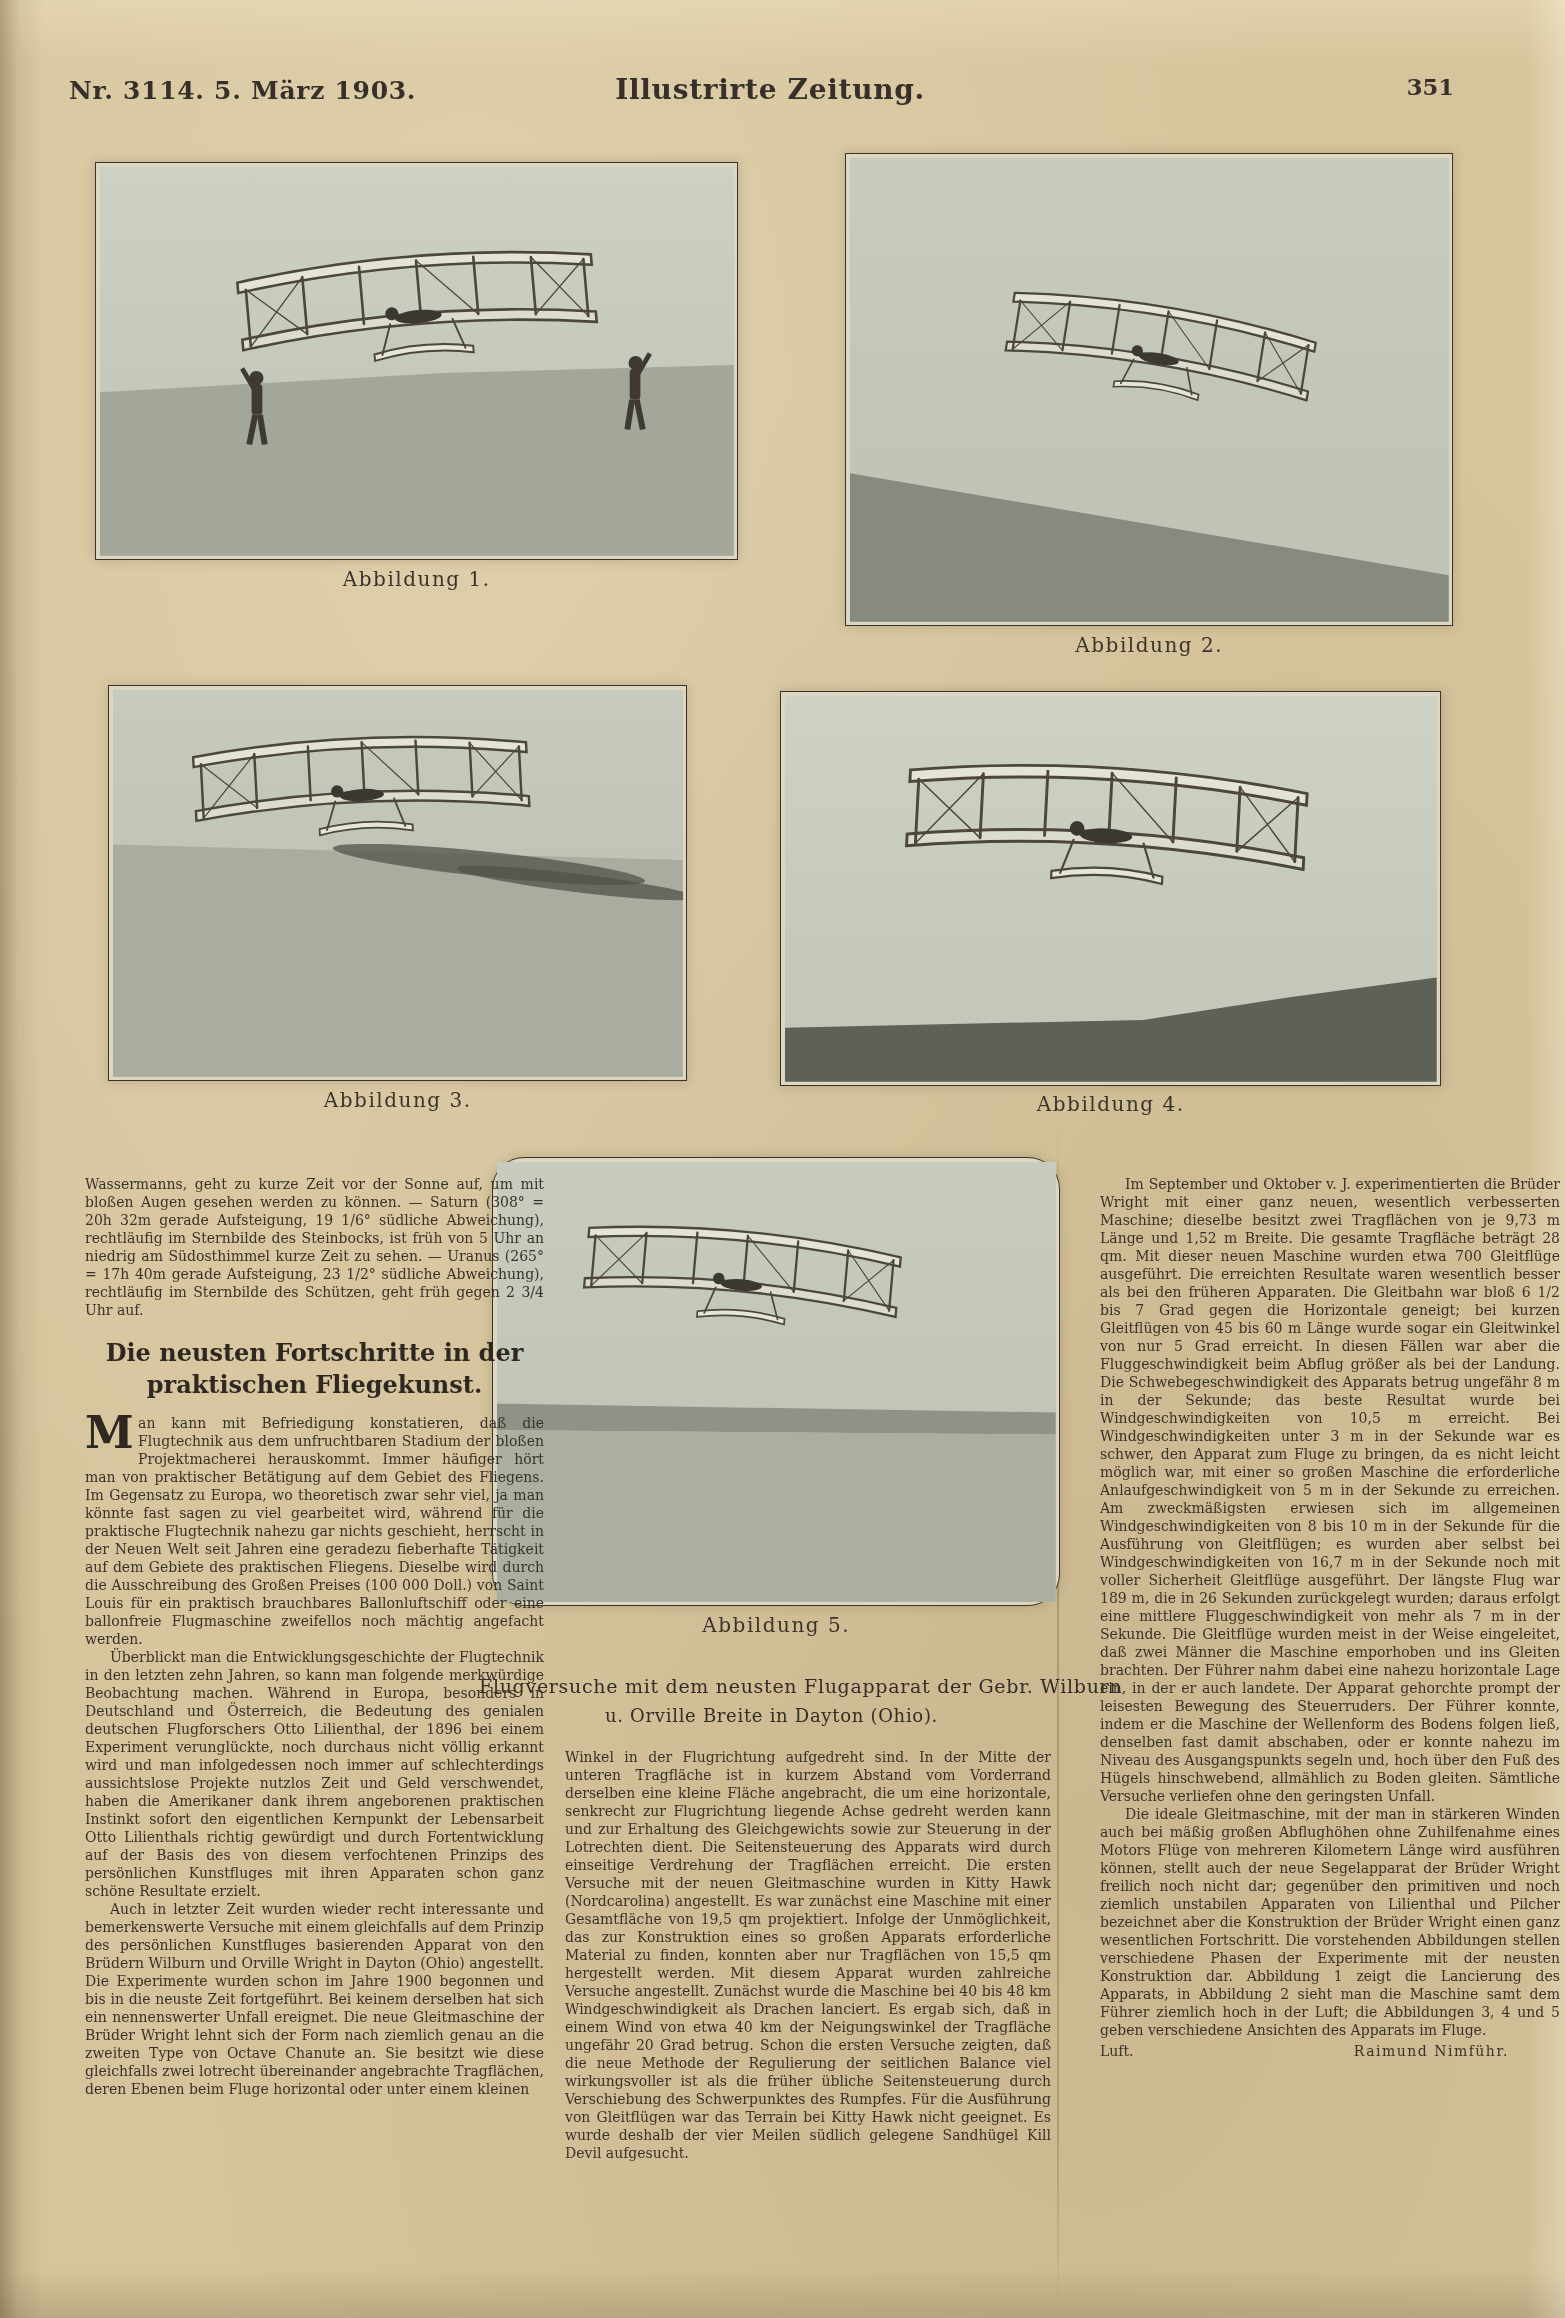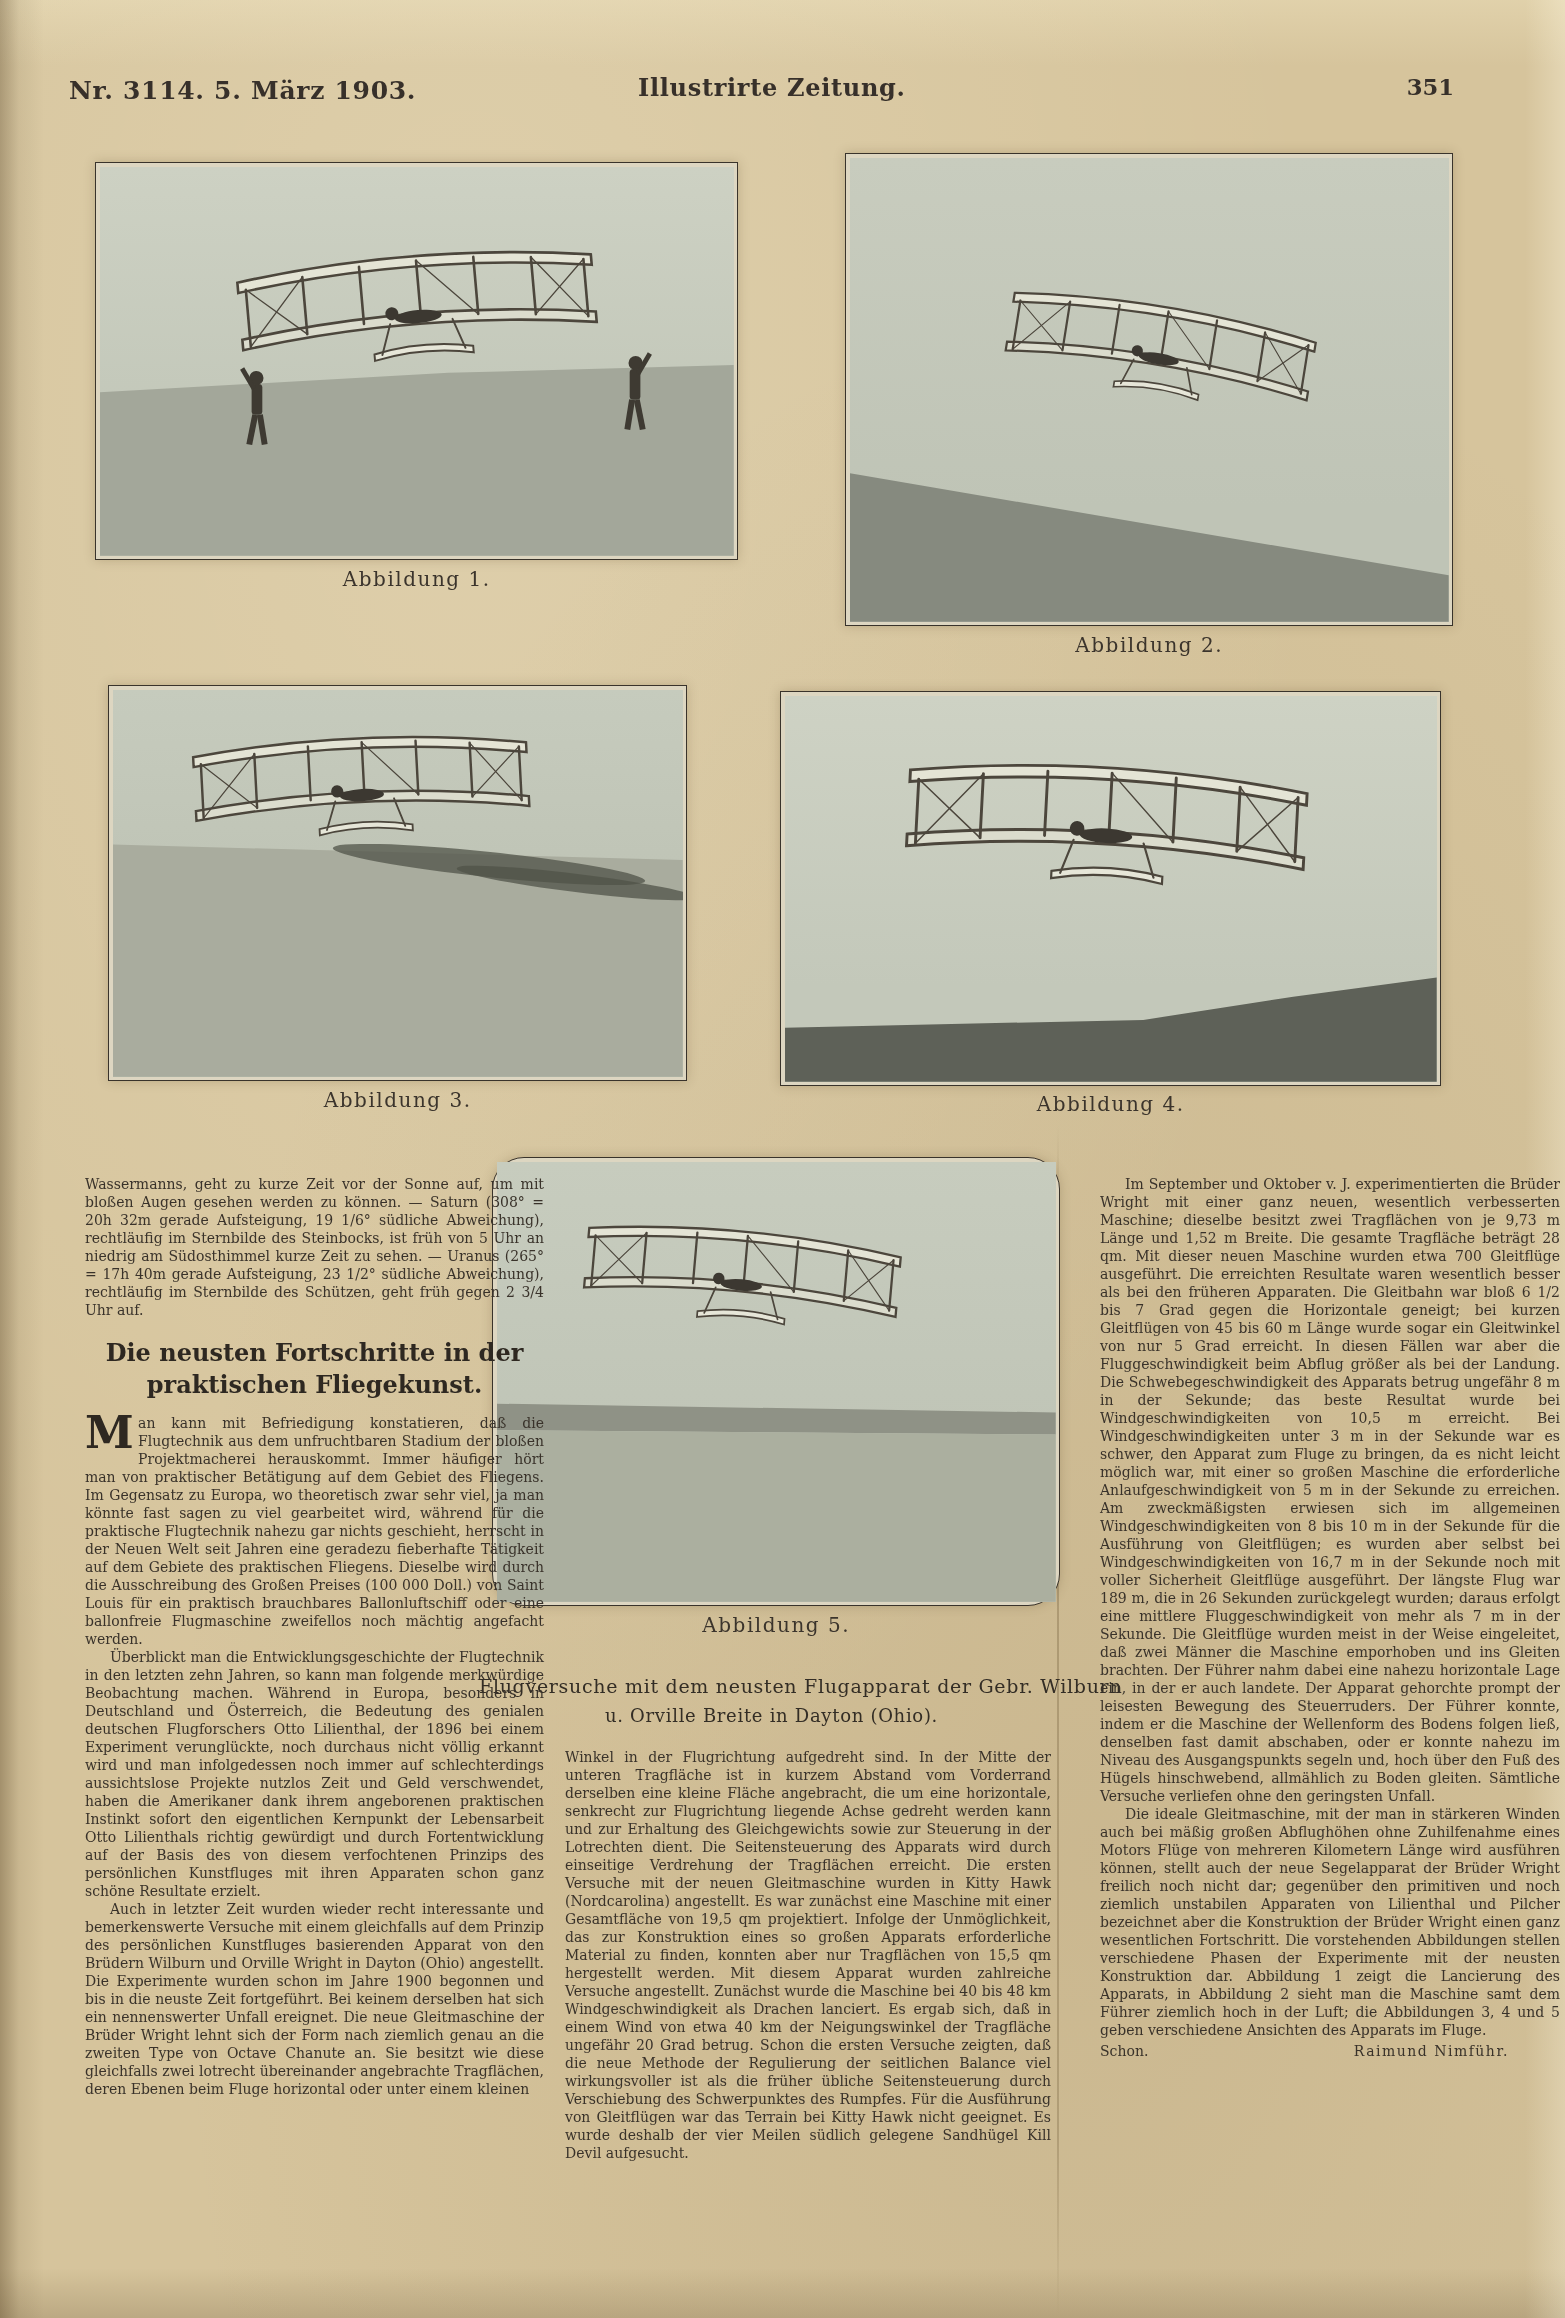--- a/index.html
+++ b/index.html
@@ -17,21 +17,21 @@
       linear-gradient(270deg, rgba(255,248,225,0.35) 0px, rgba(0,0,0,0) 40px),
       linear-gradient(0deg, rgba(90,70,40,0.22) 0px, rgba(0,0,0,0) 51px),
       linear-gradient(180deg, rgba(235,222,185,0.5) 0px, rgba(0,0,0,0) 66px),
       #d6c49c;
     color:#37302a;
   }
   .crease{position:absolute;width:1.5px;background:linear-gradient(180deg,rgba(0,0,0,0),rgba(110,90,55,0.35) 15%,rgba(110,90,55,0.30) 85%,rgba(0,0,0,0));}
   
   .masthead-row{position:absolute;top:70px;left:0;width:100%;height:37px;}
   .issue{position:absolute;left:69px;top:5.8px;font-size:25px;font-weight:700;letter-spacing:0.7px;}
-  .masthead{position:absolute;left:50%;transform:translateX(-54%);top:2.9px;font-size:24px;font-weight:700;letter-spacing:0.7px;}
+  .masthead{position:absolute;left:50%;transform:translateX(-54%);top:2.9px;font-size:28px;font-weight:700;letter-spacing:0.7px;}
   .pagenum{position:absolute;right:111px;top:4.4px;font-size:22.7px;font-weight:700;}
   
   .photo{position:absolute;margin:0;border:1.5px solid #39332b;background:#ddd6c1;padding:3.7px;box-shadow:0 0 10.2px rgba(90,70,40,0.25);}
   .photo-img{position:relative;width:100%;height:100%;overflow:hidden;background:#c4c9bb;}
   .sky{position:absolute;inset:0;}
   .ground{position:absolute;inset:0;}
   .cap{position:absolute;left:0;width:100%;text-align:center;font-size:20px;letter-spacing:1.5px;color:#3b342c;}
   .art{position:absolute;}
   .streak{position:absolute;background:rgba(80,83,72,0.75);border-radius:50%;}
   .plate-caption{position:absolute;text-align:center;font-size:18px;line-height:29px;letter-spacing:0.7px;color:#332d25;white-space:nowrap;}
@@ -181,19 +181,19 @@
   </section>
 
   <section class="col" style="left:533px;top:1748px;width:486px;">
     <p class="body-text">Winkel in der Flugrichtung aufgedreht sind. In der Mitte der unteren Tragfläche ist in kurzem Abstand vom Vorderrand derselben eine kleine Fläche angebracht, die um eine horizontale, senkrecht zur Flugrichtung liegende Achse gedreht werden kann und zur Erhaltung des Gleichgewichts sowie zur Steuerung in der Lotrechten dient. Die Seitensteuerung des Apparats wird durch einseitige Verdrehung der Tragflächen erreicht. Die ersten Versuche mit der neuen Gleitmaschine wurden in Kitty Hawk (Nordcarolina) angestellt. Es war zunächst eine Maschine mit einer Gesamtfläche von 19,5 qm projektiert. Infolge der Unmöglichkeit, das zur Konstruktion eines so großen Apparats erforderliche Material zu finden, konnten aber nur Tragflächen von 15,5 qm hergestellt werden. Mit diesem Apparat wurden zahlreiche Versuche angestellt. Zunächst wurde die Maschine bei 40 bis 48 km Windgeschwindigkeit als Drachen lanciert. Es ergab sich, daß in einem Wind von etwa 40 km der Neigungswinkel der Tragfläche ungefähr 20 Grad betrug. Schon die ersten Versuche zeigten, daß die neue Methode der Regulierung der seitlichen Balance viel wirkungsvoller ist als die früher übliche Seitensteuerung durch Verschiebung des Schwerpunktes des Rumpfes. Für die Ausführung von Gleitflügen war das Terrain bei Kitty Hawk nicht geeignet. Es wurde deshalb der vier Meilen südlich gelegene Sandhügel Kill Devil aufgesucht.</p>
   </section>
 
   <section class="col" style="left:1068px;top:1175px;width:460px;">
     <p class="body-text indent">Im September und Oktober v. J. experimentierten die Brüder Wright mit einer ganz neuen, wesentlich verbesserten Maschine; dieselbe besitzt zwei Tragflächen von je 9,73 m Länge und 1,52 m Breite. Die gesamte Tragfläche beträgt 28 qm. Mit dieser neuen Maschine wurden etwa 700 Gleitflüge ausgeführt. Die erreichten Resultate waren wesentlich besser als bei den früheren Apparaten. Die Gleitbahn war bloß 6 1/2 bis 7 Grad gegen die Horizontale geneigt; bei kurzen Gleitflügen von 45 bis 60 m Länge wurde sogar ein Gleitwinkel von nur 5 Grad erreicht. In diesen Fällen war aber die Fluggeschwindigkeit beim Abflug größer als bei der Landung. Die Schwebegeschwindigkeit des Apparats betrug ungefähr 8 m in der Sekunde; das beste Resultat wurde bei Windgeschwindigkeiten von 10,5 m erreicht. Bei Windgeschwindigkeiten unter 3 m in der Sekunde war es schwer, den Apparat zum Fluge zu bringen, da es nicht leicht möglich war, mit einer so großen Maschine die erforderliche Anlaufgeschwindigkeit von 5 m in der Sekunde zu erreichen. Am zweckmäßigsten erwiesen sich im allgemeinen Windgeschwindigkeiten von 8 bis 10 m in der Sekunde für die Ausführung von Gleitflügen; es wurden aber selbst bei Windgeschwindigkeiten von 16,7 m in der Sekunde noch mit voller Sicherheit Gleitflüge ausgeführt. Der längste Flug war 189 m, die in 26 Sekunden zurückgelegt wurden; daraus erfolgt eine mittlere Fluggeschwindigkeit von mehr als 7 m in der Sekunde. Die Gleitflüge wurden meist in der Weise eingeleitet, daß zwei Männer die Maschine emporhoben und ins Gleiten brachten. Der Führer nahm dabei eine nahezu horizontale Lage ein, in der er auch landete. Der Apparat gehorchte prompt der leisesten Bewegung des Steuerruders. Der Führer konnte, indem er die Maschine der Wellenform des Bodens folgen ließ, denselben fast damit abschaben, oder er konnte nahezu im Niveau des Ausgangspunkts segeln und, hoch über den Fuß des Hügels hinschwebend, allmählich zu Boden gleiten. Sämtliche Versuche verliefen ohne den geringsten Unfall.</p>
     <p class="body-text indent">Die ideale Gleitmaschine, mit der man in stärkeren Winden auch bei mäßig großen Abflughöhen ohne Zuhilfenahme eines Motors Flüge von mehreren Kilometern Länge wird ausführen können, stellt auch der neue Segelapparat der Brüder Wright freilich noch nicht dar; gegenüber den primitiven und noch ziemlich unstabilen Apparaten von Lilienthal und Pilcher bezeichnet aber die Konstruktion der Brüder Wright einen ganz wesentlichen Fortschritt. Die vorstehenden Abbildungen stellen verschiedene Phasen der Experimente mit der neusten Konstruktion dar. Abbildung 1 zeigt die Lancierung des Apparats, in Abbildung 2 sieht man die Maschine samt dem Führer ziemlich hoch in der Luft; die Abbildungen 3, 4 und 5 geben verschiedene Ansichten des Apparats im Fluge.</p>
     <div class="sig-row">
-      <span class="sig-place">Schon.</span>
+      <span class="sig-place">Luft.</span>
       <span class="sig-author">Raimund Nimführ.</span>
     </div>
   </section>
 
 </div>
 
 
 </body></html>

